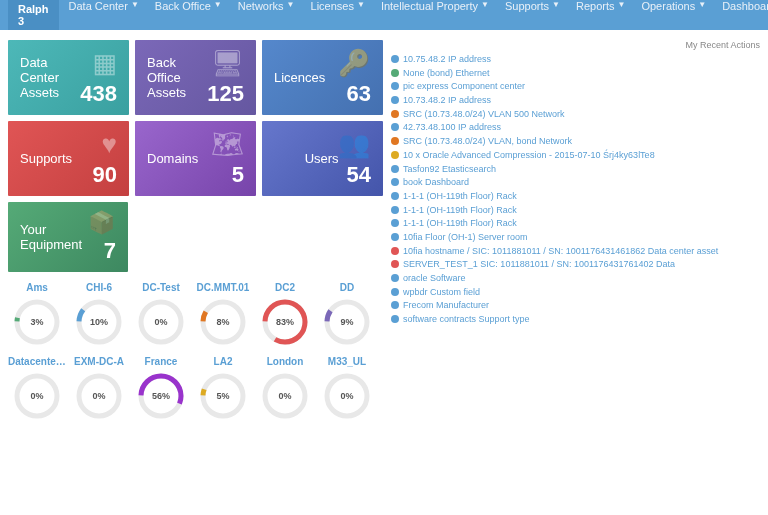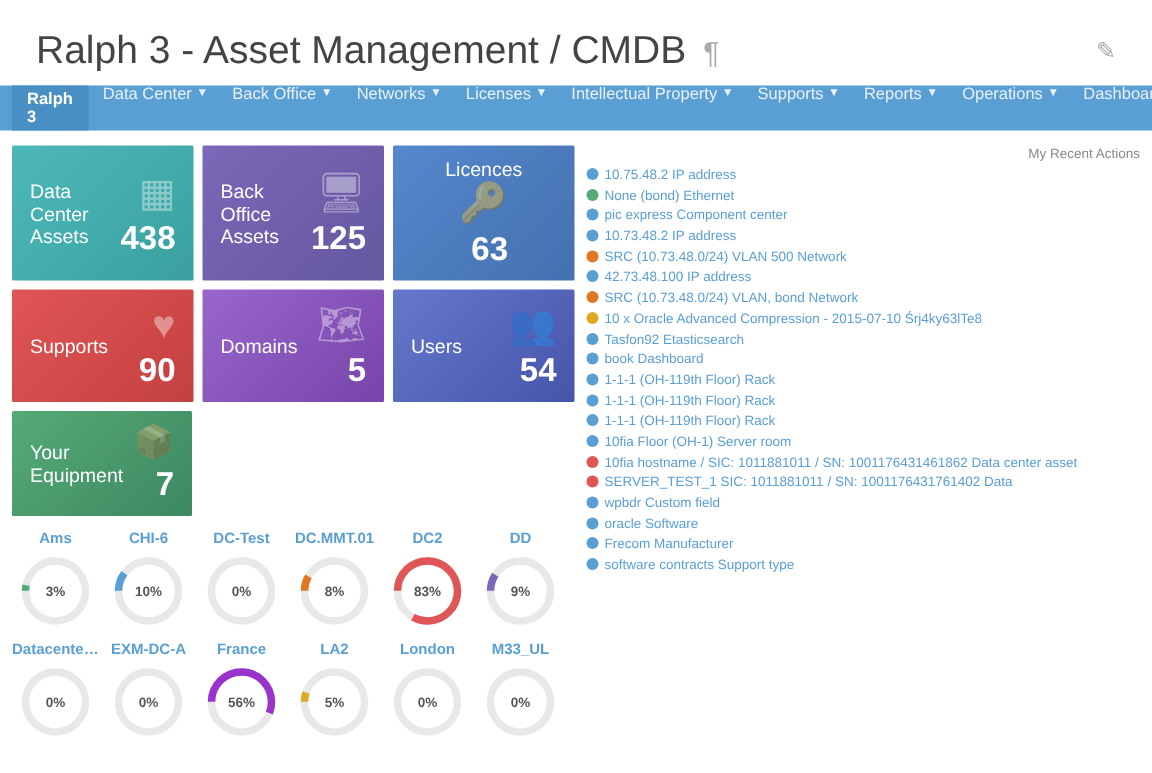--- a/index.html
+++ b/index.html
@@ -20,24 +20,24 @@
     .navbar-spacer { flex: 1; }
 
     
     .main-content { display: flex; padding: 10px 8px; gap: 8px; }
     .left-panel { display: flex; flex-direction: column; gap: 6px; flex: 0 0 auto; width: 375px; }
     .tiles-row { display: flex; gap: 6px; }
     .tile { border-radius: 1px; color: #fff; padding: 8px 12px; display: flex; align-items: center; justify-content: space-between; min-height: 52px; flex: 1; position: relative; overflow: hidden; }
     .tile-teal { background: linear-gradient(135deg, #4db8b8, #3aa0a0); }
     .tile-red { background: linear-gradient(135deg, #e05555, #c44040); }
     .tile-purple { background: linear-gradient(135deg, #7b68b8, #6557a0); }
-    .tile-blue { background: linear-gradient(135deg, #5588cc, #4470b0); flex-direction: column; }
+    .tile-blue { background: linear-gradient(135deg, #5588cc, #4470b0); }
     .tile-green { background: linear-gradient(135deg, #55aa77, #3d8860); }
     .tile-violet { background: linear-gradient(135deg, #9966cc, #7744aa); }
-    .tile-indigo { background: linear-gradient(135deg, #6677cc, #4455aa); }
+    .tile-indigo { background: linear-gradient(135deg, #6677cc, #4455aa); justify-content: flex-end; }
     .tile-text { font-size: 13px; font-weight: 500; }
     .tile-number { font-size: 22px; font-weight: 700; text-align: right; }
     .tile-content { display: flex; flex-direction: column; }
     .tile-right { display: flex; flex-direction: column; align-items: flex-end; }
 
     
     .charts-section { margin-top: 4px; }
     .charts-row { display: flex; gap: 4px; margin-bottom: 8px; }
     .chart-item { display: flex; flex-direction: column; align-items: center; width: 58px; }
     .chart-label { font-size: 10px; color: #5a9fd4; font-weight: 600; text-align: center; margin-bottom: 3px; white-space: nowrap; overflow: hidden; text-overflow: ellipsis; width: 58px; }
@@ -50,27 +50,20 @@
     .recent-actions-title { font-size: 9px; color: #888; text-align: right; margin-bottom: 4px; }
     .recent-item { display: flex; align-items: flex-start; gap: 4px; margin-bottom: 2px; font-size: 9px; color: #666; line-height: 1.3; }
     .recent-dot { width: 8px; height: 8px; border-radius: 50%; flex-shrink: 0; margin-top: 1px; }
     .recent-text { color: #5a9fd4; cursor: pointer; font-size: 9px; line-height: 1.3; }
   </style>
 </head>
 <body>
 
 <div class="page-wrapper">
 
-  <div class="page-header">
-    <h1 class="page-title">
-      <span>Ralph 3 - Asset Management / CMDB</span>
-      <span style="color:#aaa; font-size:20px; margin-left:4px;">¶</span>
-    </h1>
-    <span class="edit-icon">✎</span>
-  </div>
 
   <nav class="navbar">
     <div class="navbar-brand">Ralph 3</div>
     <div class="navbar-item">Data Center <span class="arrow">▼</span></div>
     <div class="navbar-item">Back Office <span class="arrow">▼</span></div>
     <div class="navbar-item">Networks <span class="arrow">▼</span></div>
     <div class="navbar-item">Licenses <span class="arrow">▼</span></div>
     <div class="navbar-item">Intellectual Property <span class="arrow">▼</span></div>
     <div class="navbar-item">Supports <span class="arrow">▼</span></div>
     <div class="navbar-item">Reports <span class="arrow">▼</span></div>
@@ -345,28 +338,28 @@
           <div class="recent-item">
             <div class="recent-dot" style="background: rgb(224, 85, 85);"></div>
             <span class="recent-text">10fia hostname / SIC: 1011881011 / SN: 1001176431461862 Data center asset</span>
           </div>
           <div class="recent-item">
             <div class="recent-dot" style="background: rgb(224, 85, 85);"></div>
             <span class="recent-text">SERVER_TEST_1 SIC: 1011881011 / SN: 1001176431761402 Data</span>
           </div>
           <div class="recent-item">
             <div class="recent-dot" style="background: rgb(90, 159, 212);"></div>
+            <span class="recent-text">oracle Software</span>
+          </div>
+          <div class="recent-item">
+            <div class="recent-dot" style="background: rgb(90, 159, 212);"></div>
             <span class="recent-text">wpbdr Custom field</span>
           </div>
           <div class="recent-item">
             <div class="recent-dot" style="background: rgb(90, 159, 212);"></div>
-            <span class="recent-text">oracle Software</span>
-          </div>
-          <div class="recent-item">
-            <div class="recent-dot" style="background: rgb(90, 159, 212);"></div>
             <span class="recent-text">Frecom Manufacturer</span>
           </div>
           <div class="recent-item">
             <div class="recent-dot" style="background: rgb(90, 159, 212);"></div>
             <span class="recent-text">software contracts Support type</span>
           </div>
         </div>
     </div>
   </div>
 </div>

